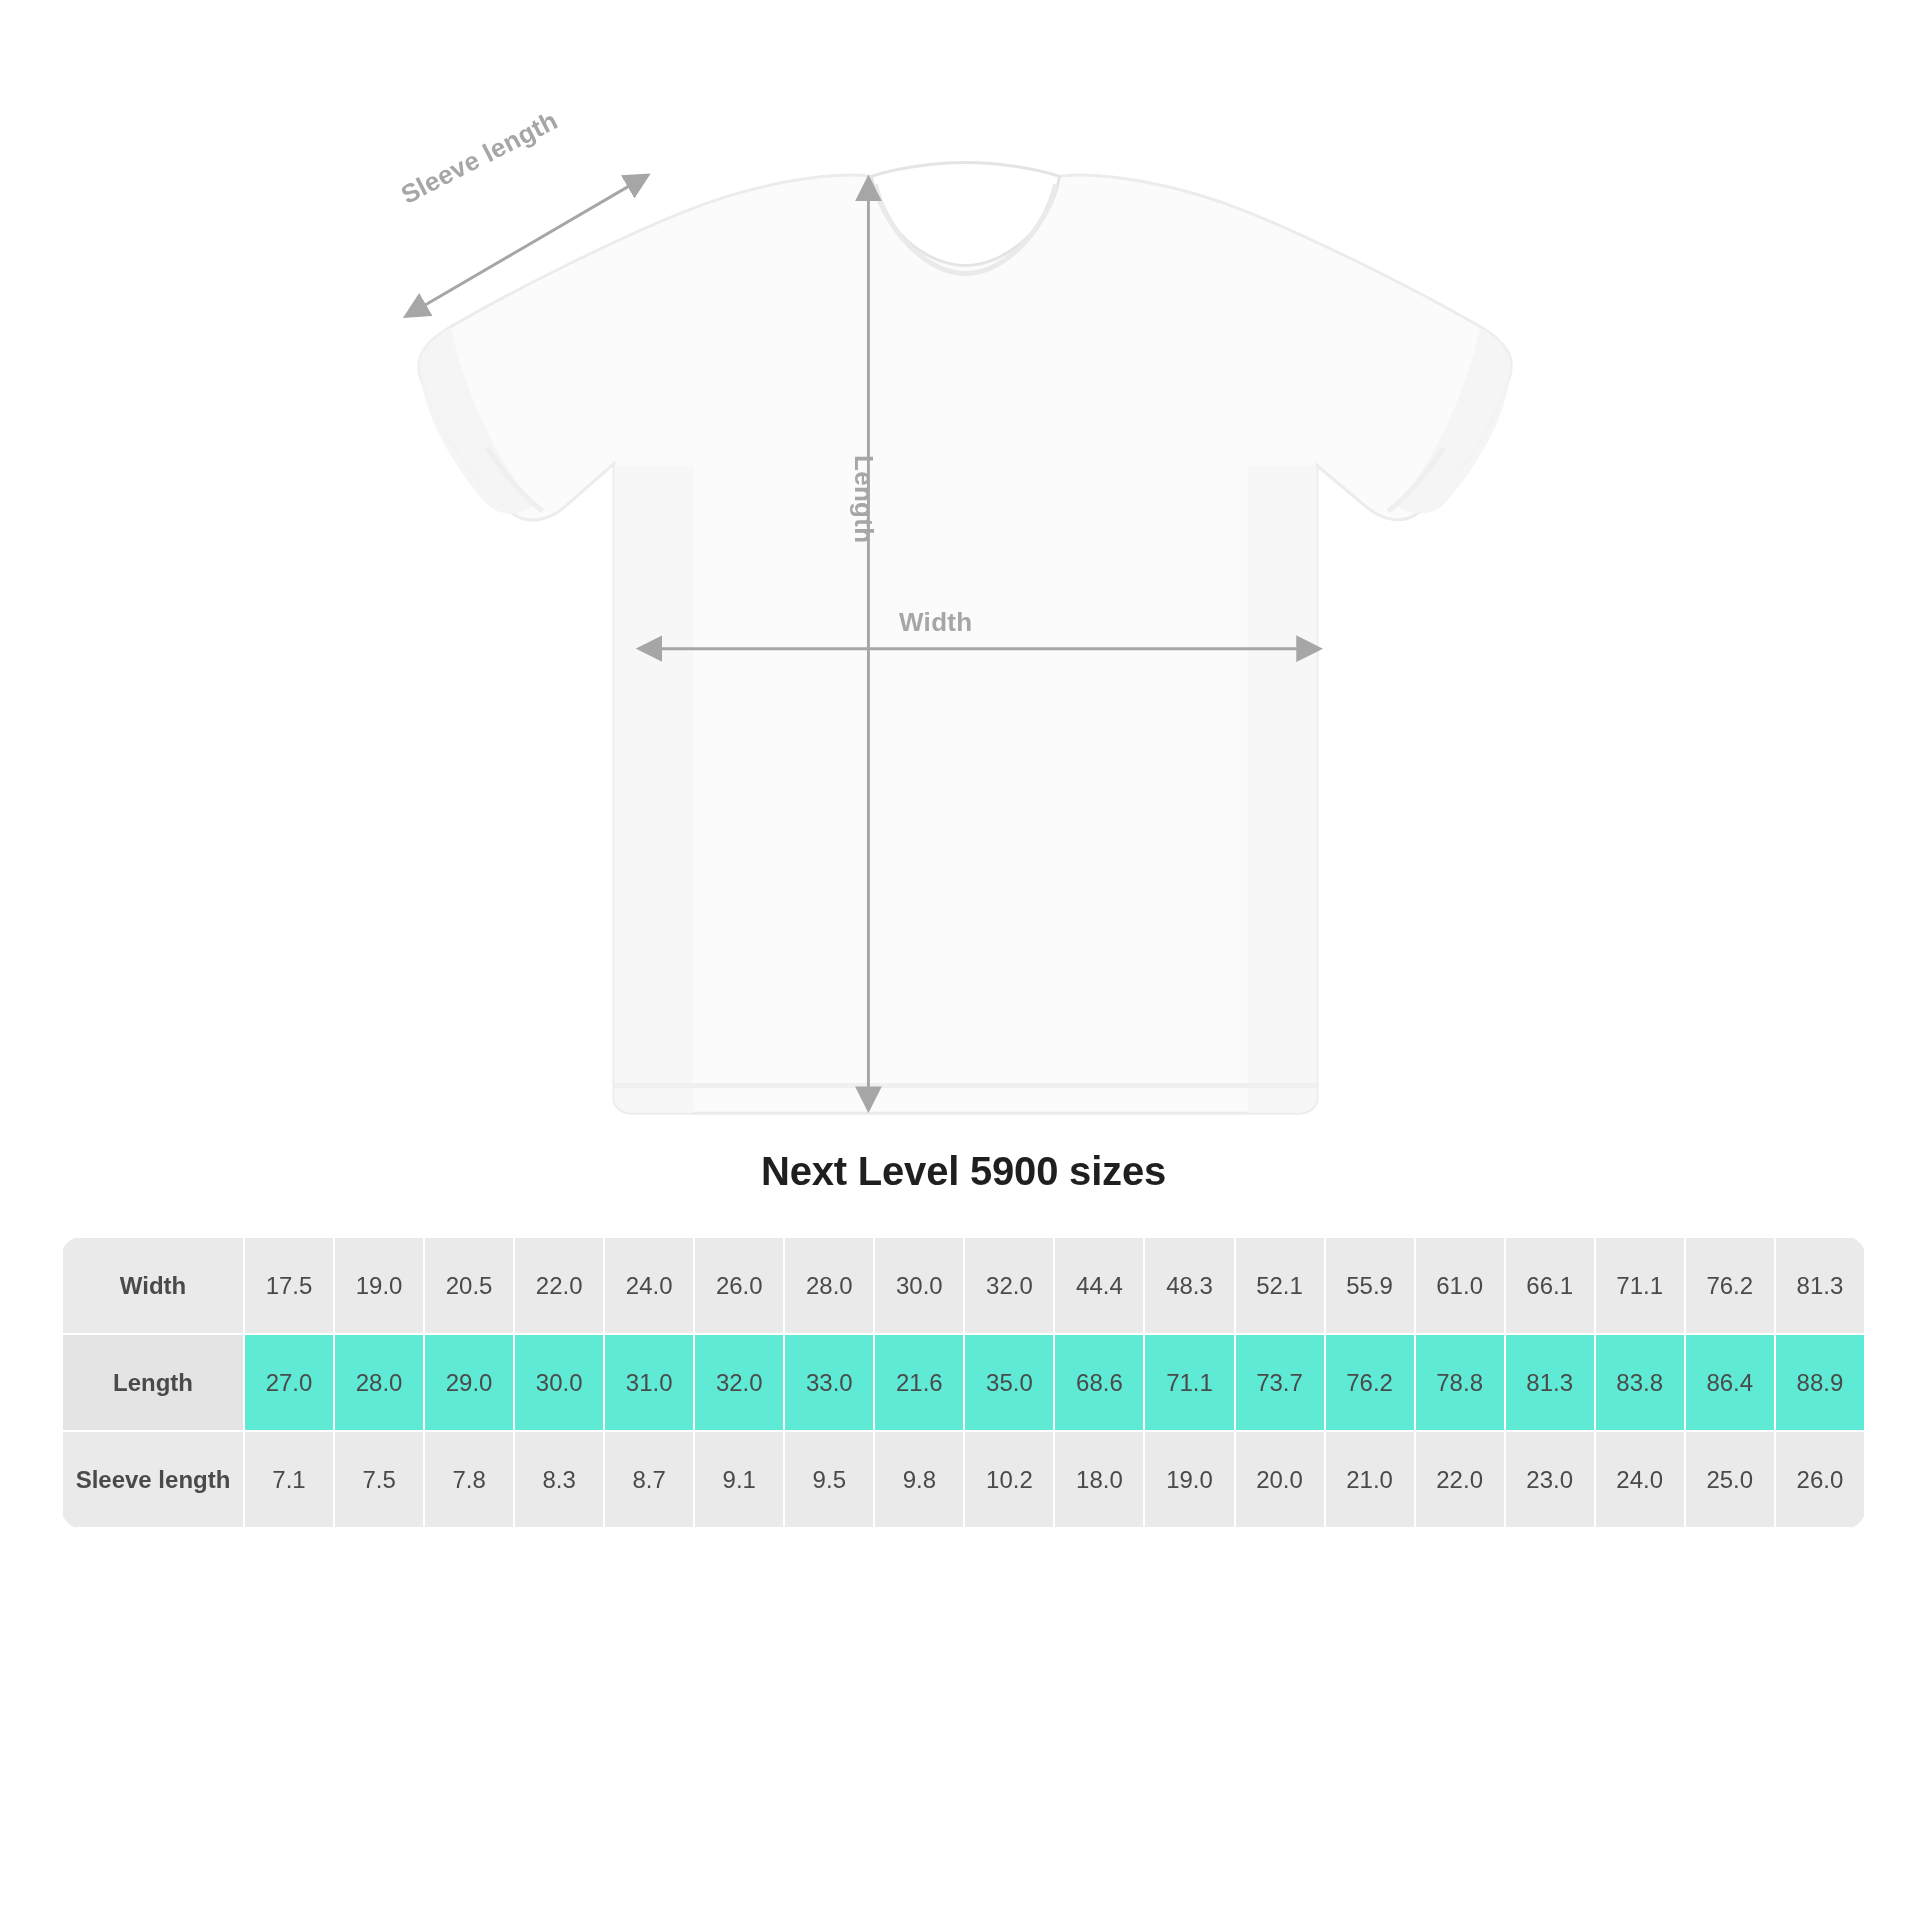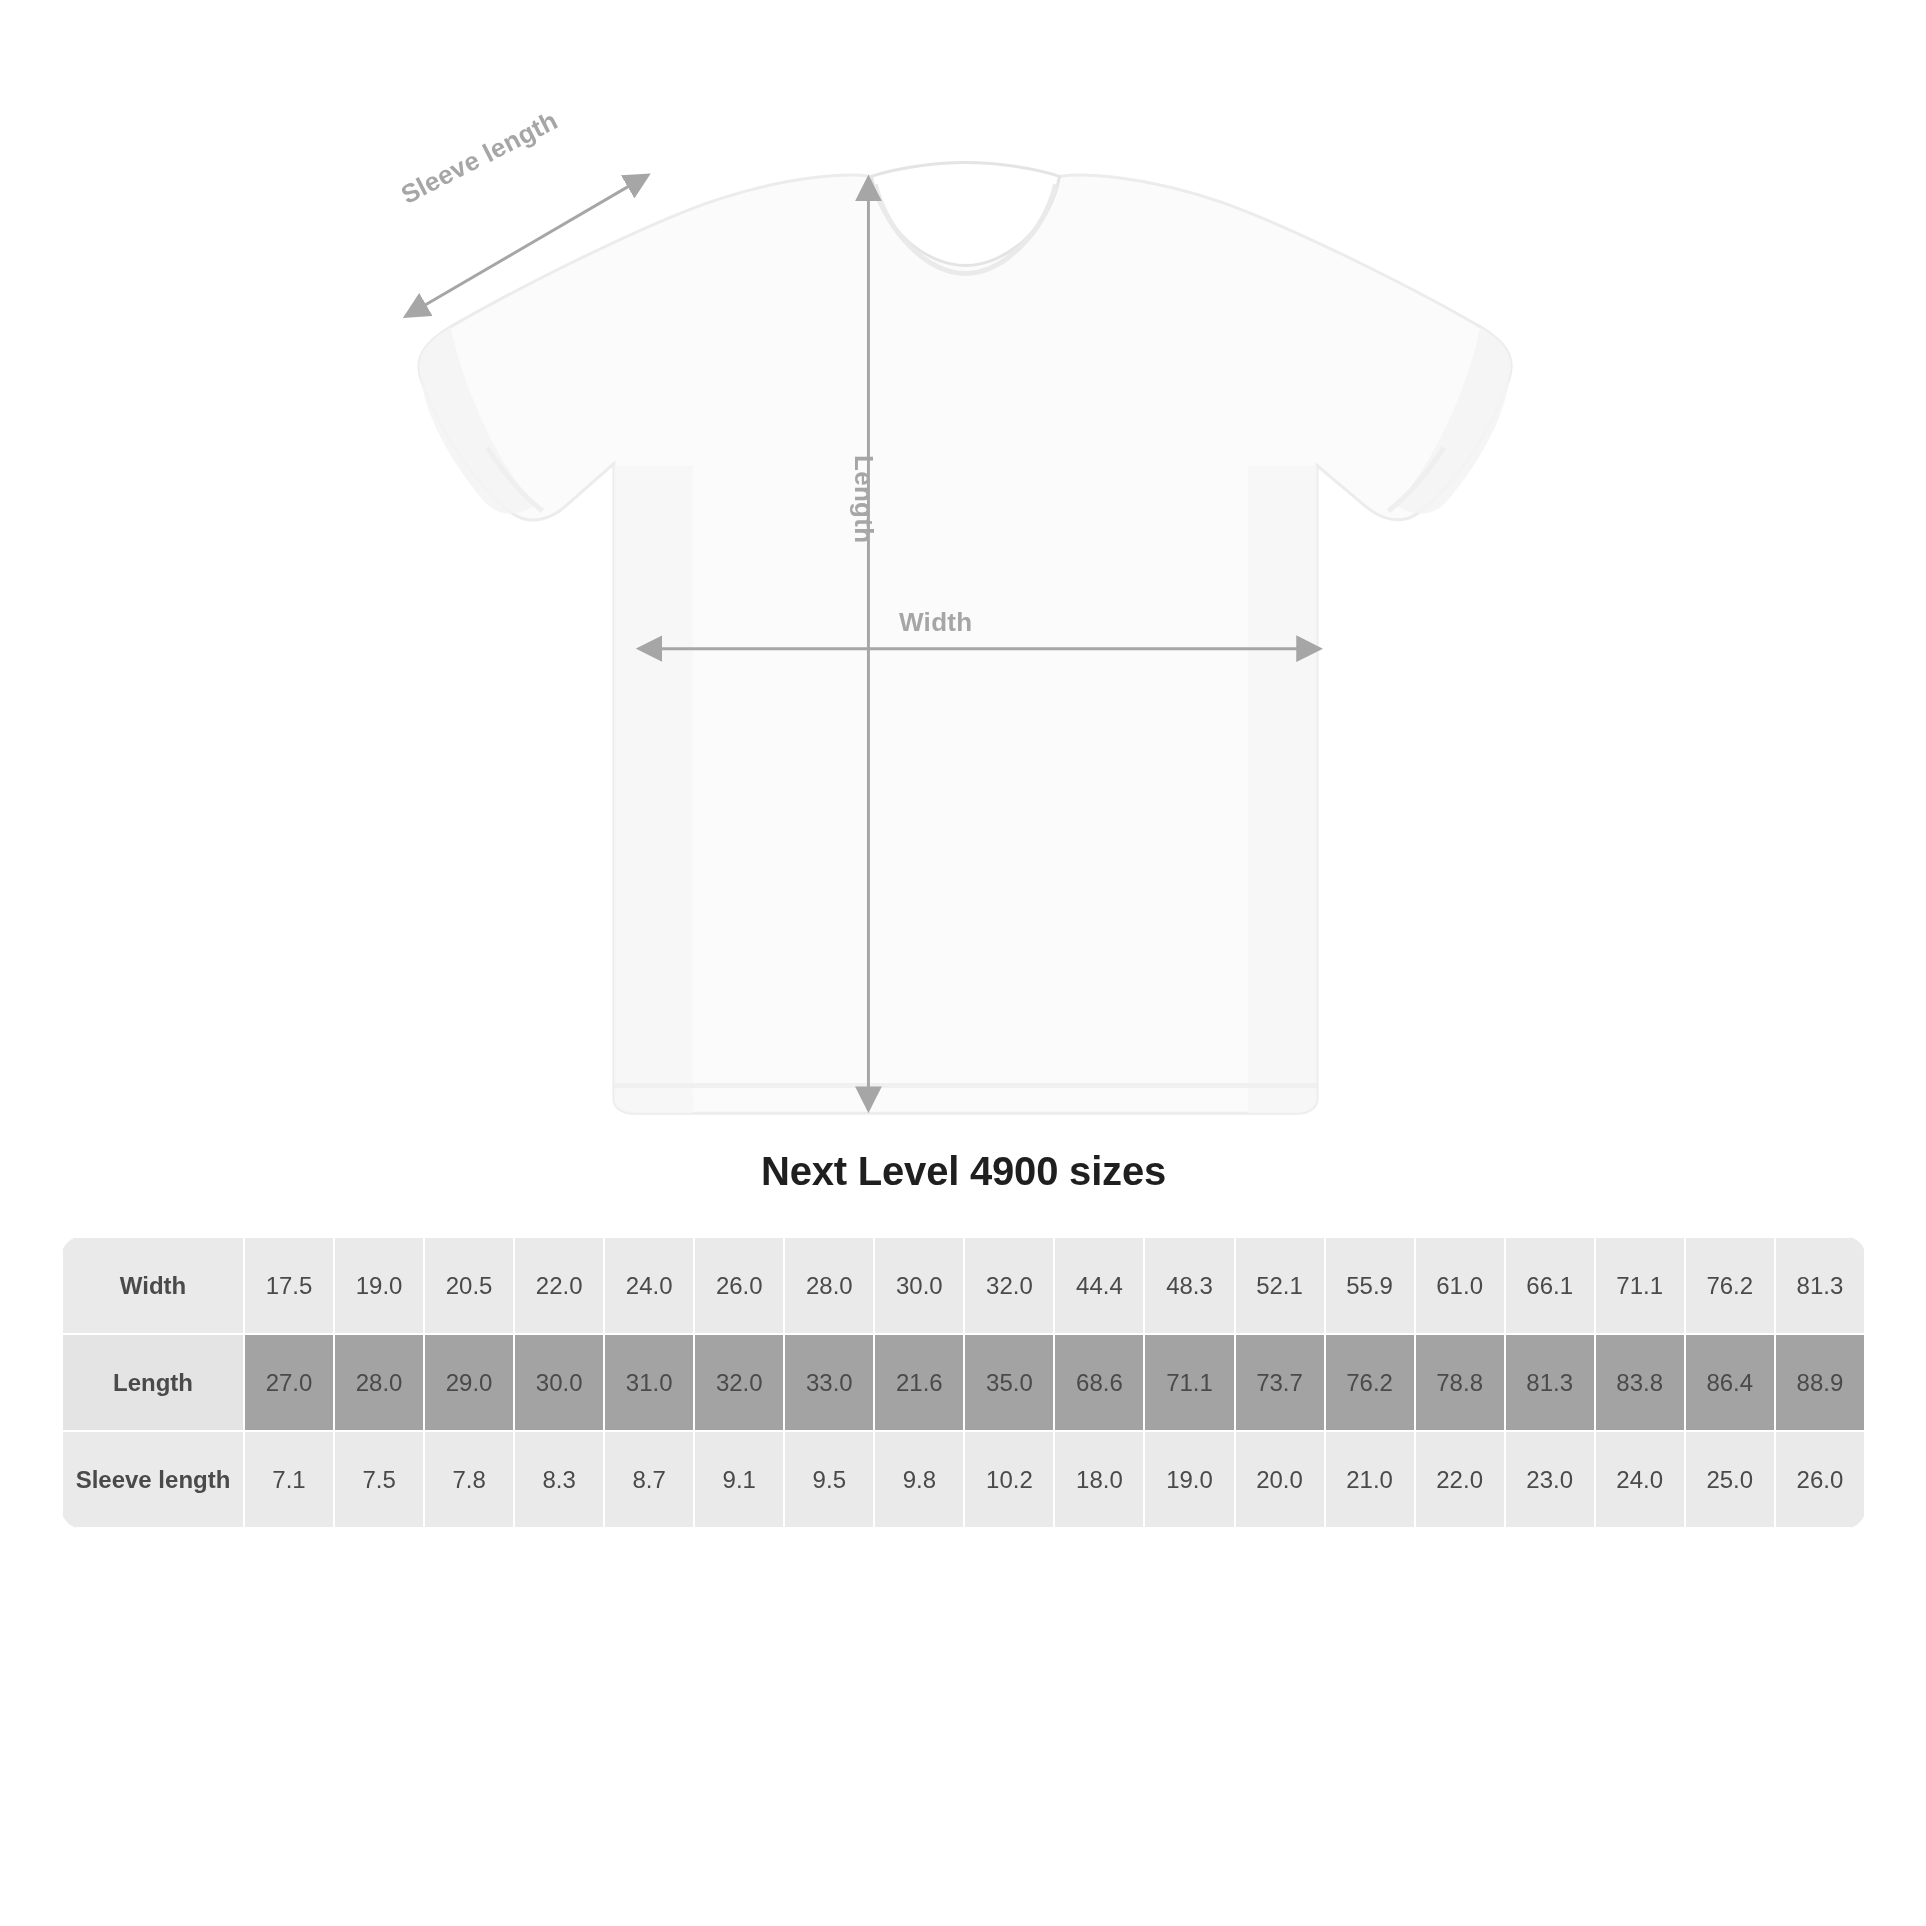--- a/index.html
+++ b/index.html
@@ -127,21 +127,21 @@
     font-size: 25px;
     background: #eaeaea;
     text-align: center;
   }
   .val {
     background: #f3f3f3;
     color: #3d3d3d;
     font-size: 25px;
   }
   tr.band-alt .val {
-    background: #a3a3a3;
+    background: #5eead4;
   }
   tr.band-alt .row-label {
     background: #e4e4e4;
   }
   .first-col { width: 180px; }
 </style>
 </head>
 <body>
 
 <div id="illustration">
@@ -207,21 +207,21 @@
       <line x1="648" y1="655" x2="1330" y2="655" stroke="#a6a6a6" stroke-width="3" marker-start="url(#arrTail)" marker-end="url(#arrHead)"></line>
     </g>
   </svg>
 
   <div class="dim-label" id="label-sleeve">Sleeve length</div>
   <div class="dim-label" id="label-length">Length</div>
   <div class="dim-label" id="label-width">Width</div>
 </div>
 
 <div id="title-block">
-  <div id="chart-title">Next Level 4900 sizes</div>
+  <div id="chart-title">Next Level 5900 sizes</div>
 </div>
 
 <div id="table-wrap">
   <table class="size-table">
     <tbody>
 
 
       <tr>
         <td class="row-label first-col">Width</td>
         <td class="val">17.5</td>

